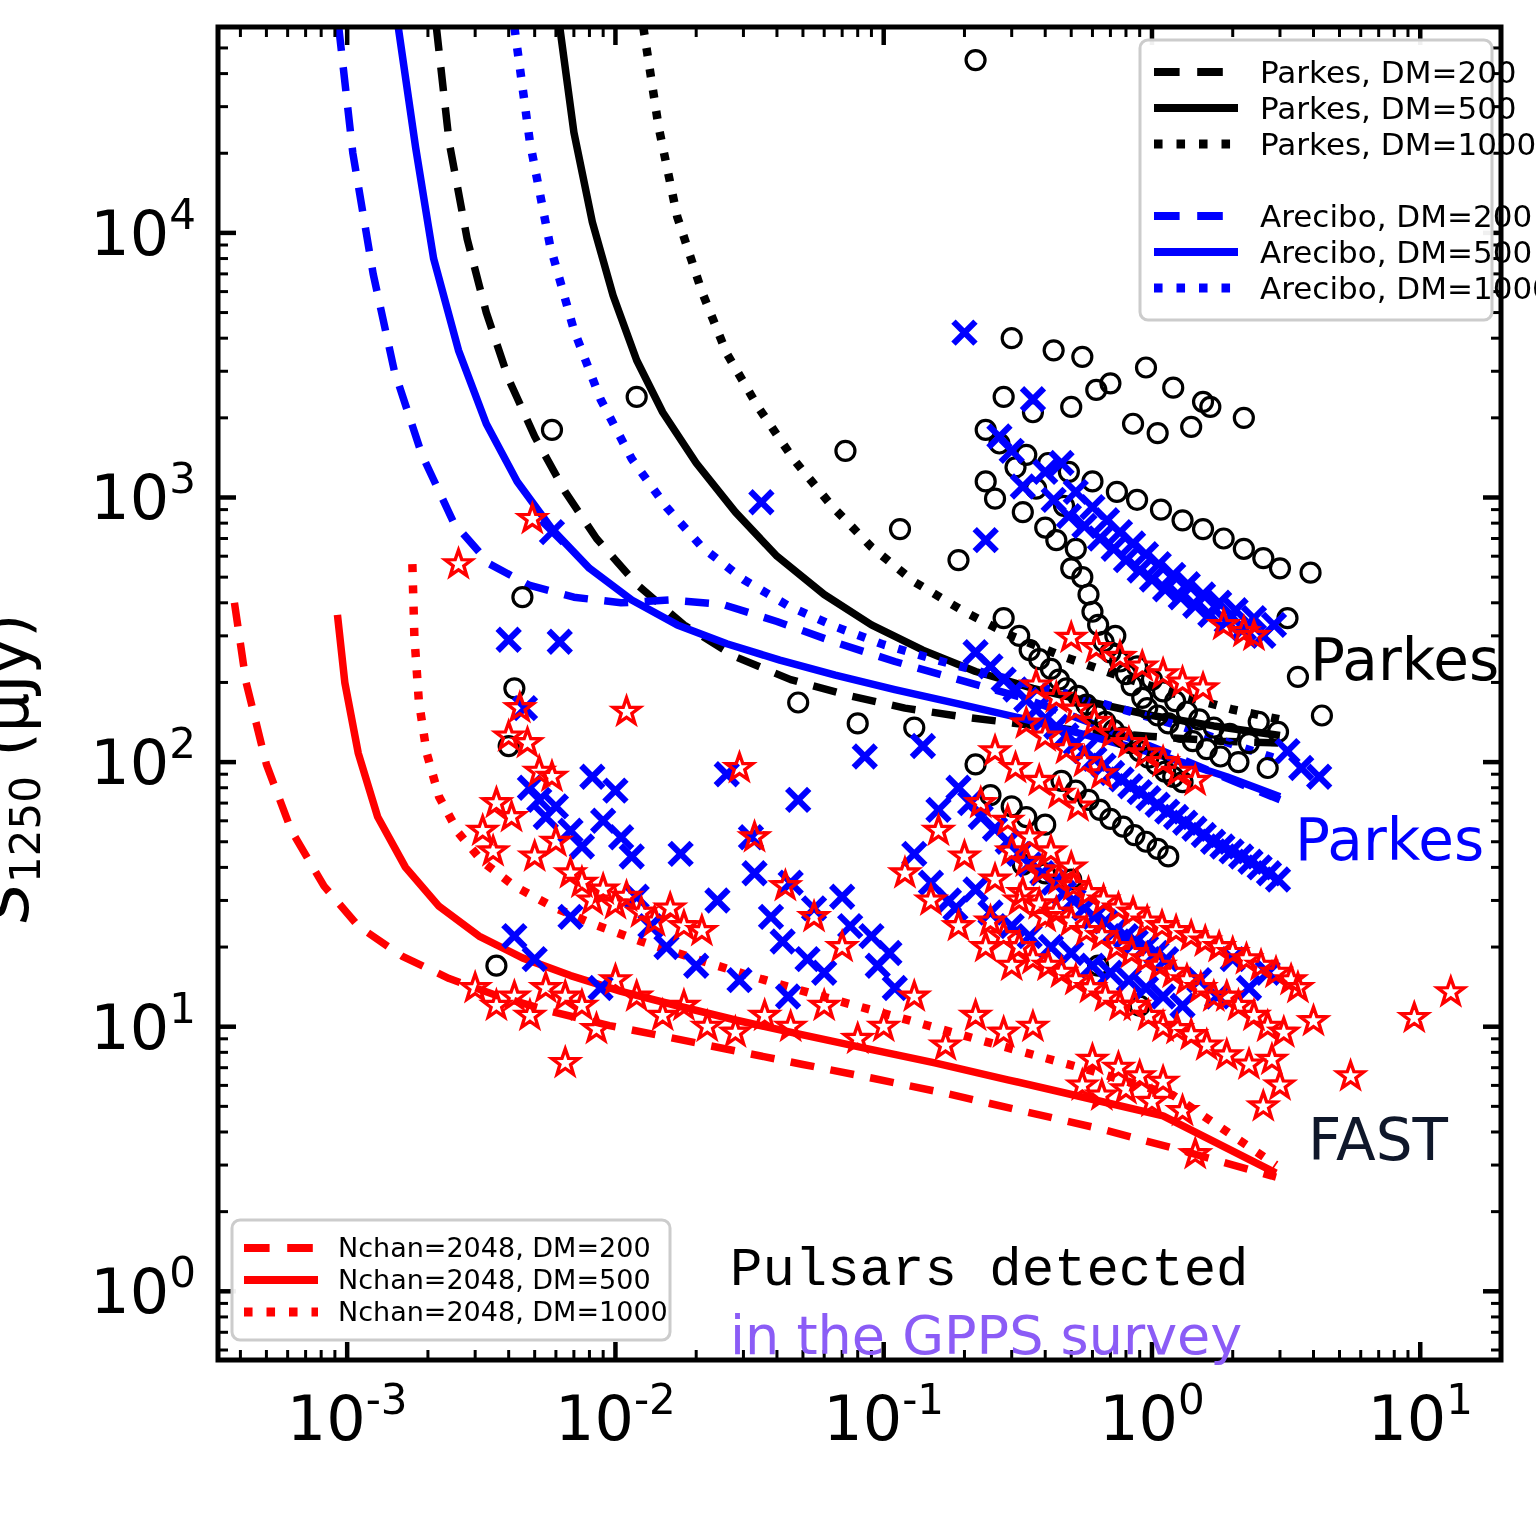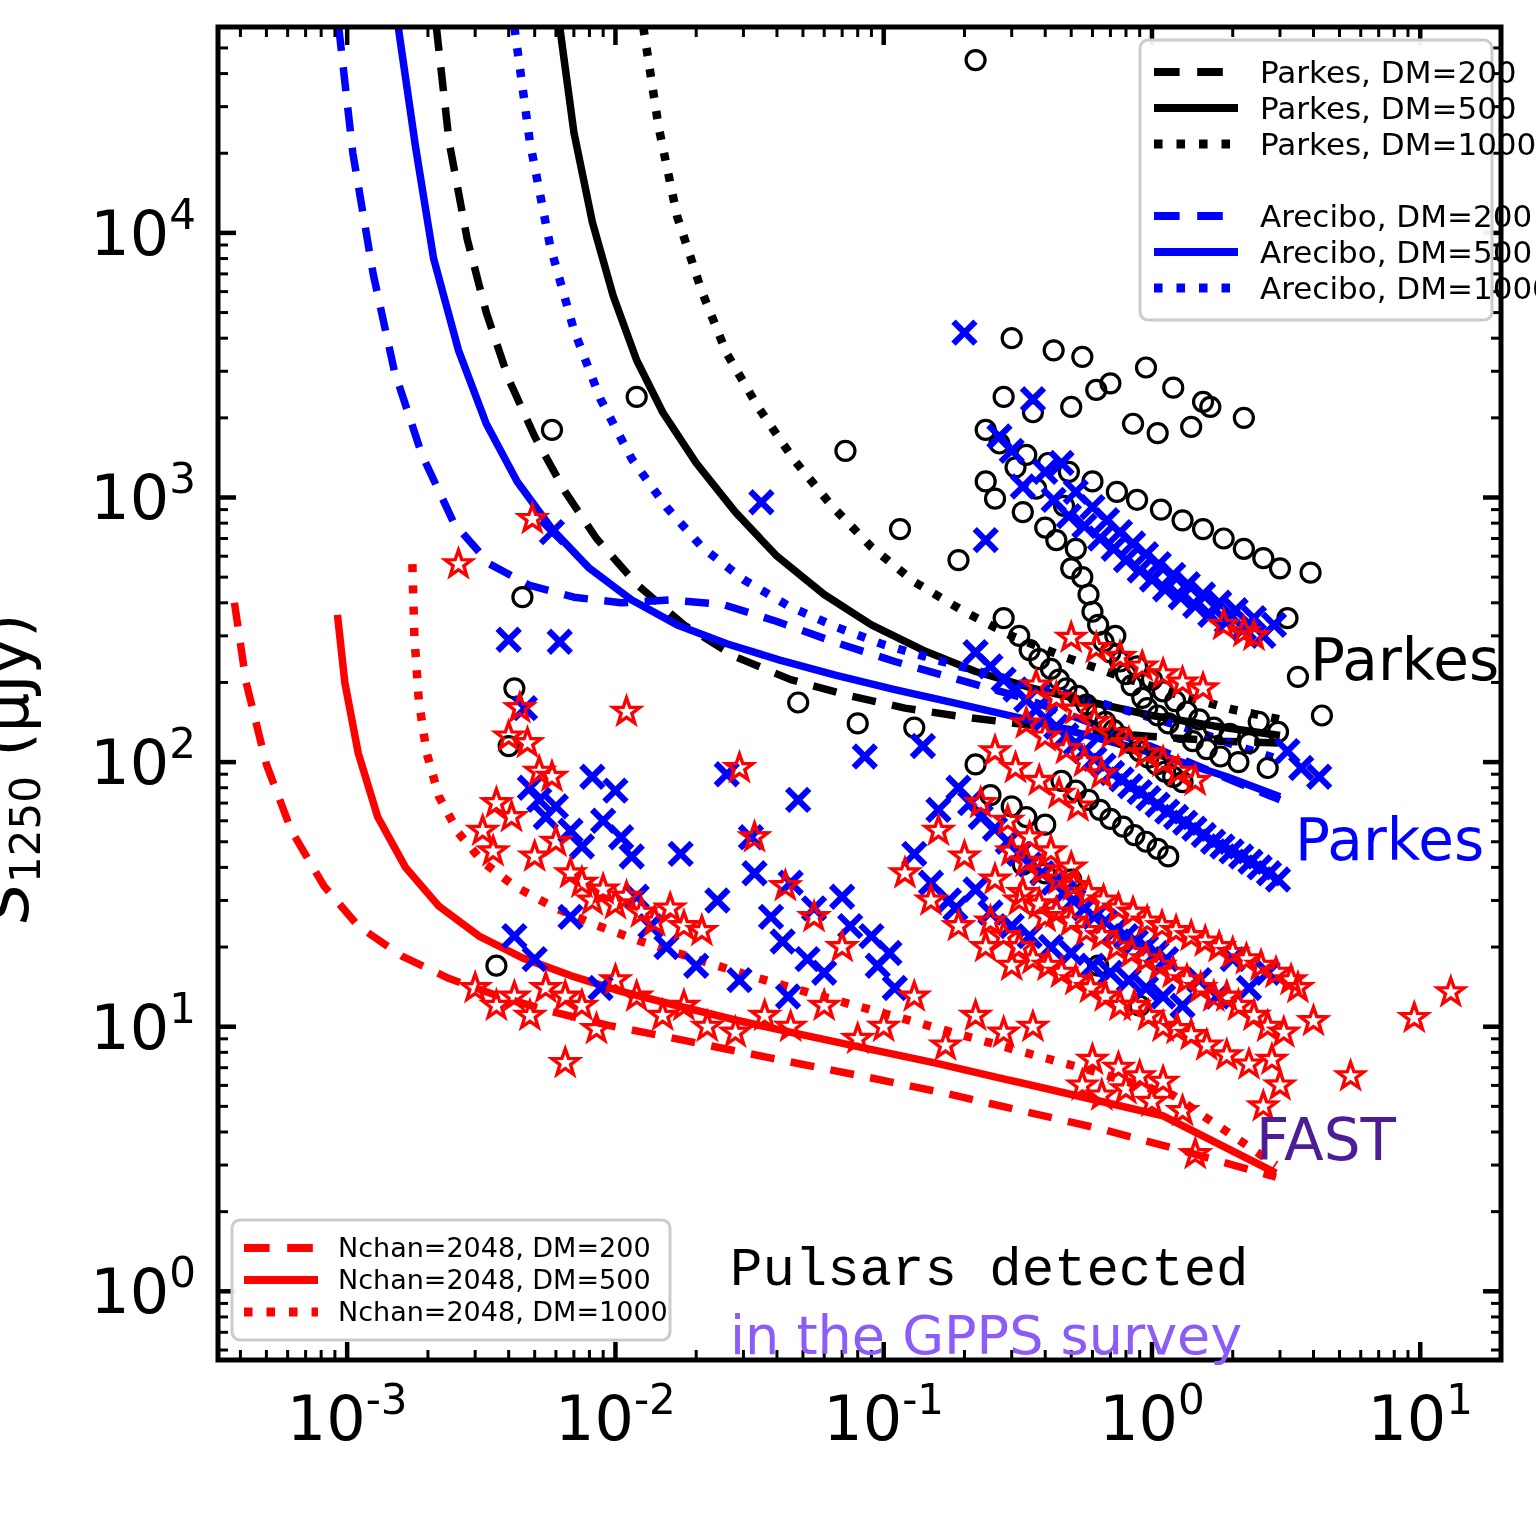--- a/index.html
+++ b/index.html
@@ -725,19 +725,19 @@
     <span style="font-style:italic;">S</span><span style="font-size:42px; vertical-align:-0.28em;">1250</span><span> (µJy)</span>
   </div>
 
 
   <div class="ann" style="left:1310px; top:660px; transform:translate(0,-50%);
               font-size:58px; color:#000000;">Parkes</div>
 
   <div class="ann" style="left:1295px; top:840px; transform:translate(0,-50%);
               font-size:58px; color:#0000ff;">Parkes</div>
 
-  <div class="ann" style="left:1256px; top:1140px; transform:translate(0,-50%);
-              font-size:58px; color:#4c1d95;">FAST</div>
+  <div class="ann" style="left:1308px; top:1140px; transform:translate(0,-50%);
+              font-size:58px; color:#0f172a;">FAST</div>
 
   <div class="ann" style="left:730px; top:1240px; font-size:54px; color:#000;font-family:Liberation Mono, monospace;">Pulsars detected</div>
   <div class="ann" style="left:730px; top:1304px; font-size:54px; color:#8b5cf6;">in the GPPS survey</div>
 
 </div>
 
 </body></html>

